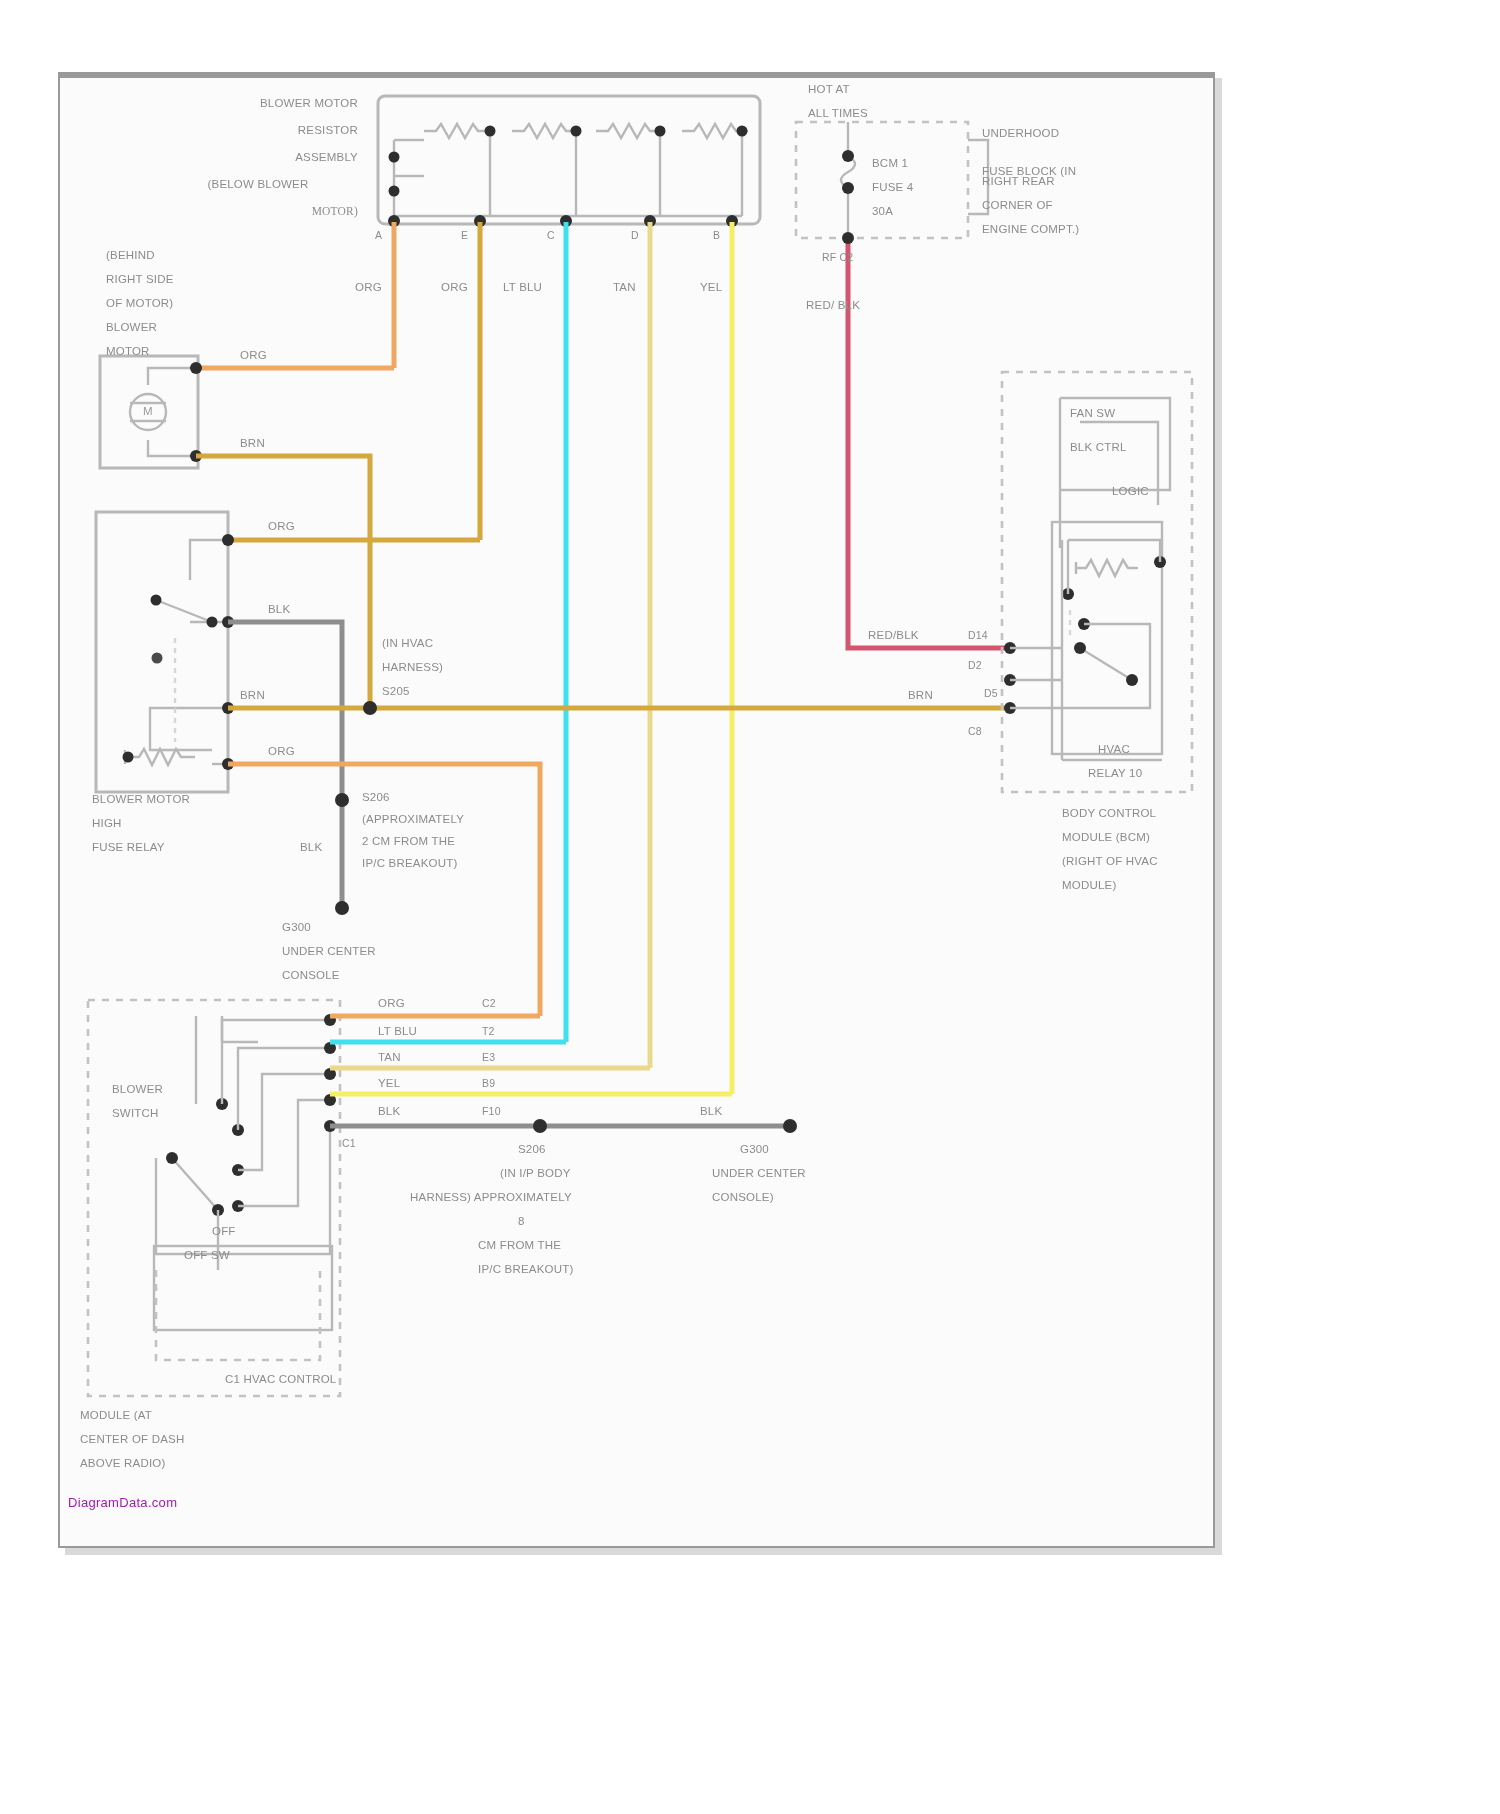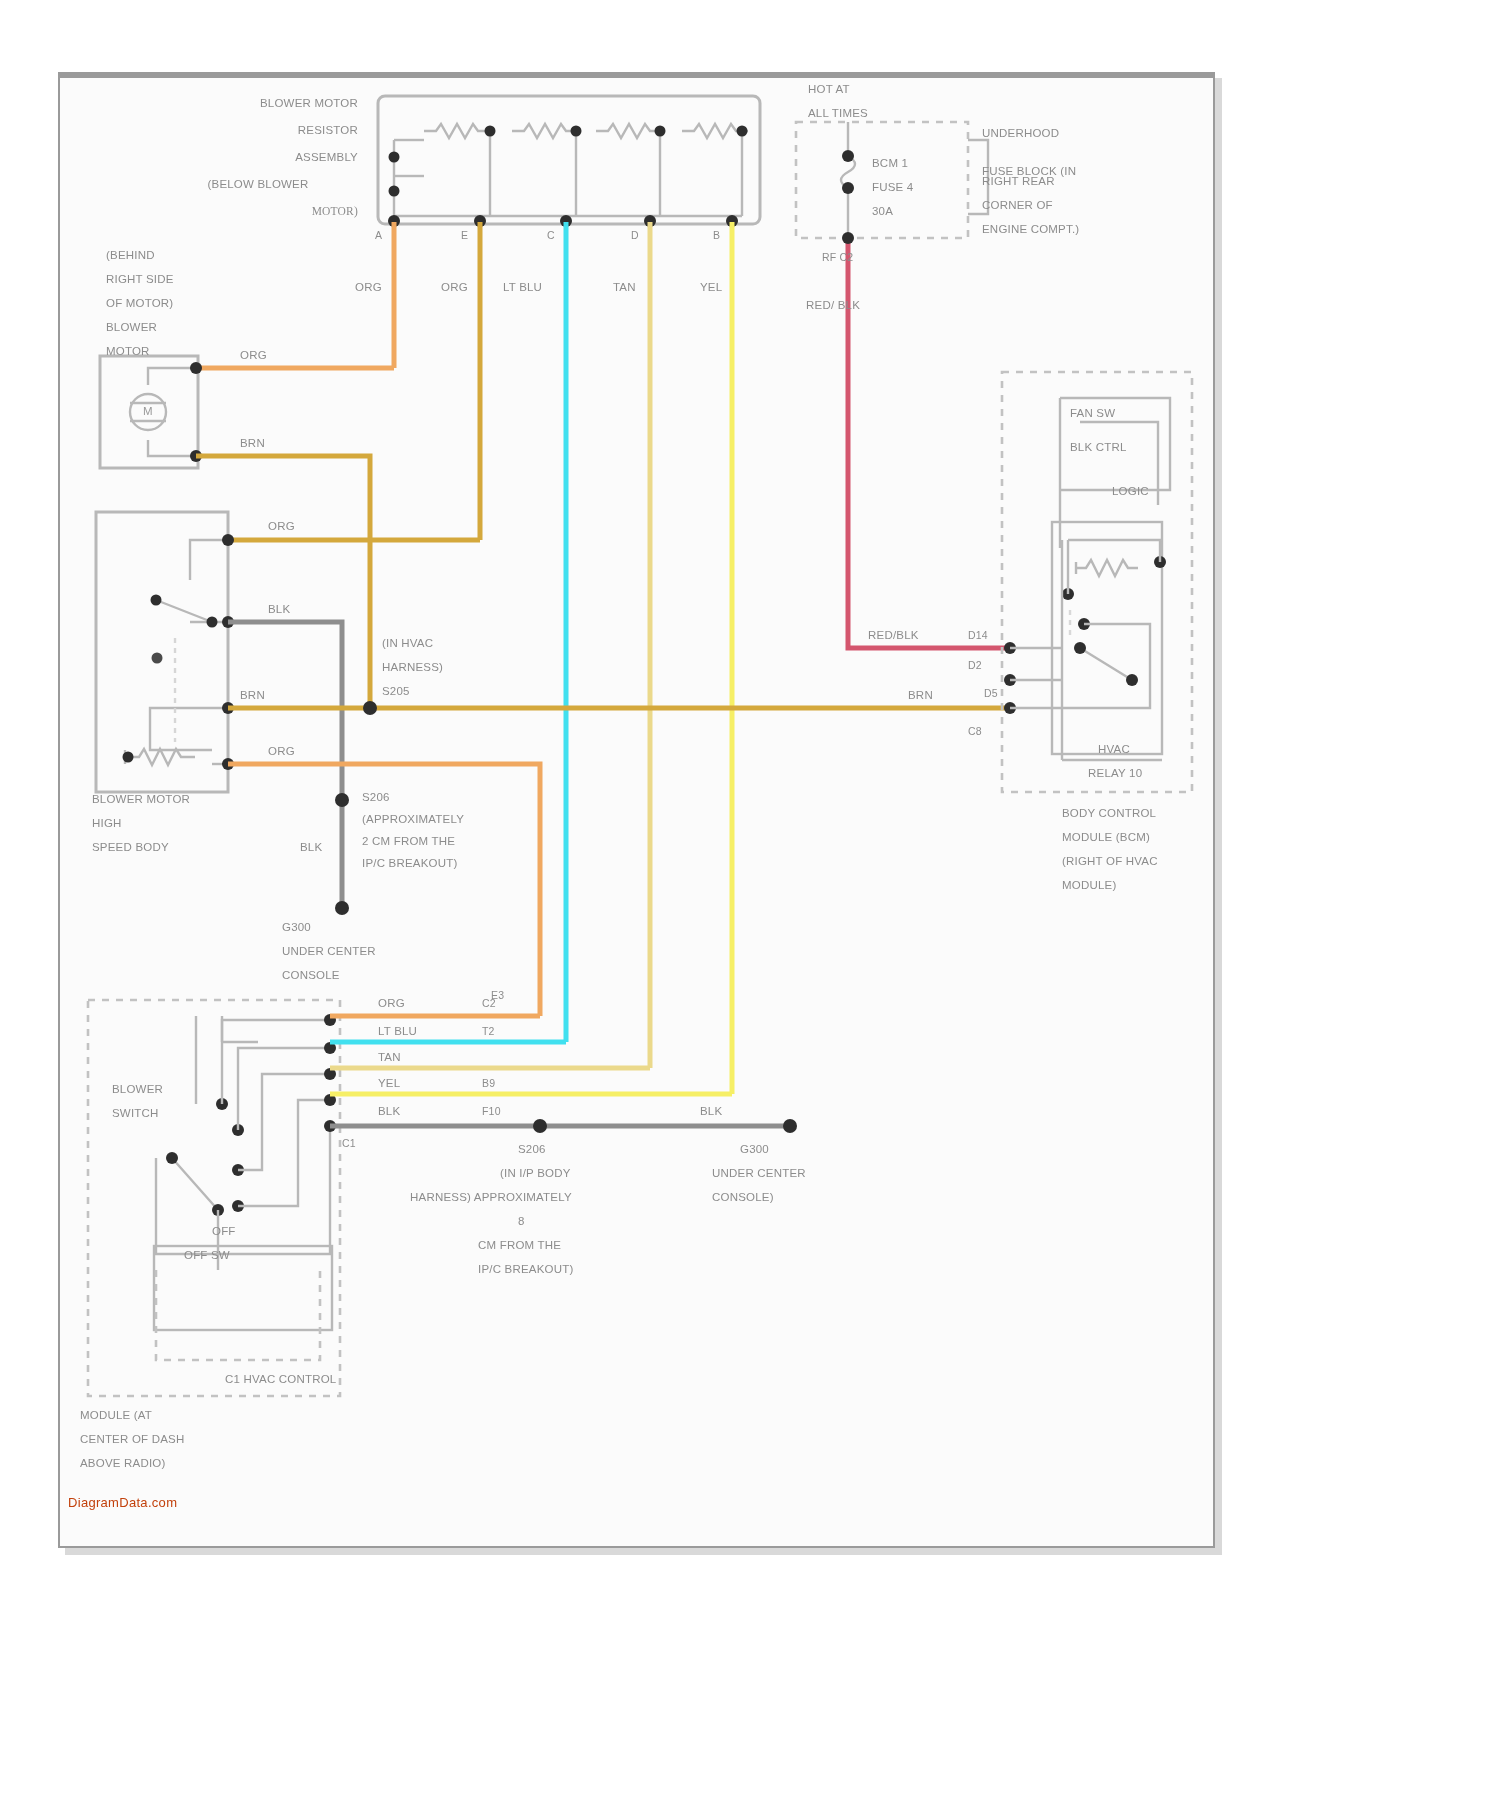--- a/index.html
+++ b/index.html
@@ -50,21 +50,21 @@
     line-height: 15px;
     white-space: pre;
   }
   .lbl.tiny { font-size: 10.5px; }
   .lbl.r { text-align: right; }
   .lbl.c { text-align: center; }
   .wm {
     position: absolute;
     left: 68px; top: 1495px;
     font-size: 13px;
-    color: #c2410c;
+    color: #a21caf;
     letter-spacing: 0.3px;
   }
 </style>
 </head>
 <body>
 
 <div id="page">
 
   <div id="shadow-r"></div>
   <div id="shadow-b"></div>
@@ -287,21 +287,21 @@
   <div class="lbl" style="left:240px; top:348px;">ORG</div>
   <div class="lbl" style="left:240px; top:436px;">BRN</div>
 
   <div class="lbl" style="left:268px; top:519px;">ORG</div>
   <div class="lbl" style="left:268px; top:602px;">BLK</div>
   <div class="lbl" style="left:240px; top:688px;">BRN</div>
   <div class="lbl" style="left:268px; top:744px;">ORG</div>
 
   <div class="lbl" style="left:92px; top:792px;">BLOWER MOTOR</div>
   <div class="lbl" style="left:92px; top:816px;">HIGH</div>
-  <div class="lbl" style="left:92px; top:840px;">SPEED BODY</div>
+  <div class="lbl" style="left:92px; top:840px;">FUSE RELAY</div>
 
   <div class="lbl" style="left:300px; top:840px;">BLK</div>
 
   <div class="lbl" style="left:382px; top:636px;">(IN HVAC</div>
   <div class="lbl" style="left:382px; top:660px;">HARNESS)</div>
   <div class="lbl" style="left:382px; top:684px;">S205</div>
 
   <div class="lbl" style="left:362px; top:790px;">S206</div>
   <div class="lbl" style="left:362px; top:812px;">(APPROXIMATELY</div>
   <div class="lbl" style="left:362px; top:834px;">2 CM FROM THE</div>
@@ -351,21 +351,21 @@
   <div class="lbl" style="left:184px; top:1248px;">OFF SW</div>
 
   <div class="lbl" style="left:378px; top:996px;">ORG</div>
   <div class="lbl" style="left:378px; top:1024px;">LT BLU</div>
   <div class="lbl" style="left:378px; top:1050px;">TAN</div>
   <div class="lbl" style="left:378px; top:1076px;">YEL</div>
   <div class="lbl" style="left:378px; top:1104px;">BLK</div>
 
   <div class="lbl tiny" style="left:482px; top:996px;">C2</div>
   <div class="lbl tiny" style="left:482px; top:1024px;">T2</div>
-  <div class="lbl tiny" style="left:482px; top:988px;margin-left:9px;">E3</div>
+  <div class="lbl tiny" style="left:482px; top:1050px;">E3</div>
   <div class="lbl tiny" style="left:482px; top:1076px;">B9</div>
   <div class="lbl tiny" style="left:482px; top:1104px;">F10</div>
   <div class="lbl tiny" style="left:342px; top:1136px;">C1</div>
 
   <div class="lbl" style="left:700px; top:1104px;">BLK</div>
 
   <div class="lbl" style="left:518px; top:1142px;">S206</div>
   <div class="lbl" style="left:500px; top:1166px;">(IN I/P BODY</div>
   <div class="lbl" style="left:410px; top:1190px;">HARNESS) APPROXIMATELY</div>
   <div class="lbl" style="left:518px; top:1214px;">8</div>

